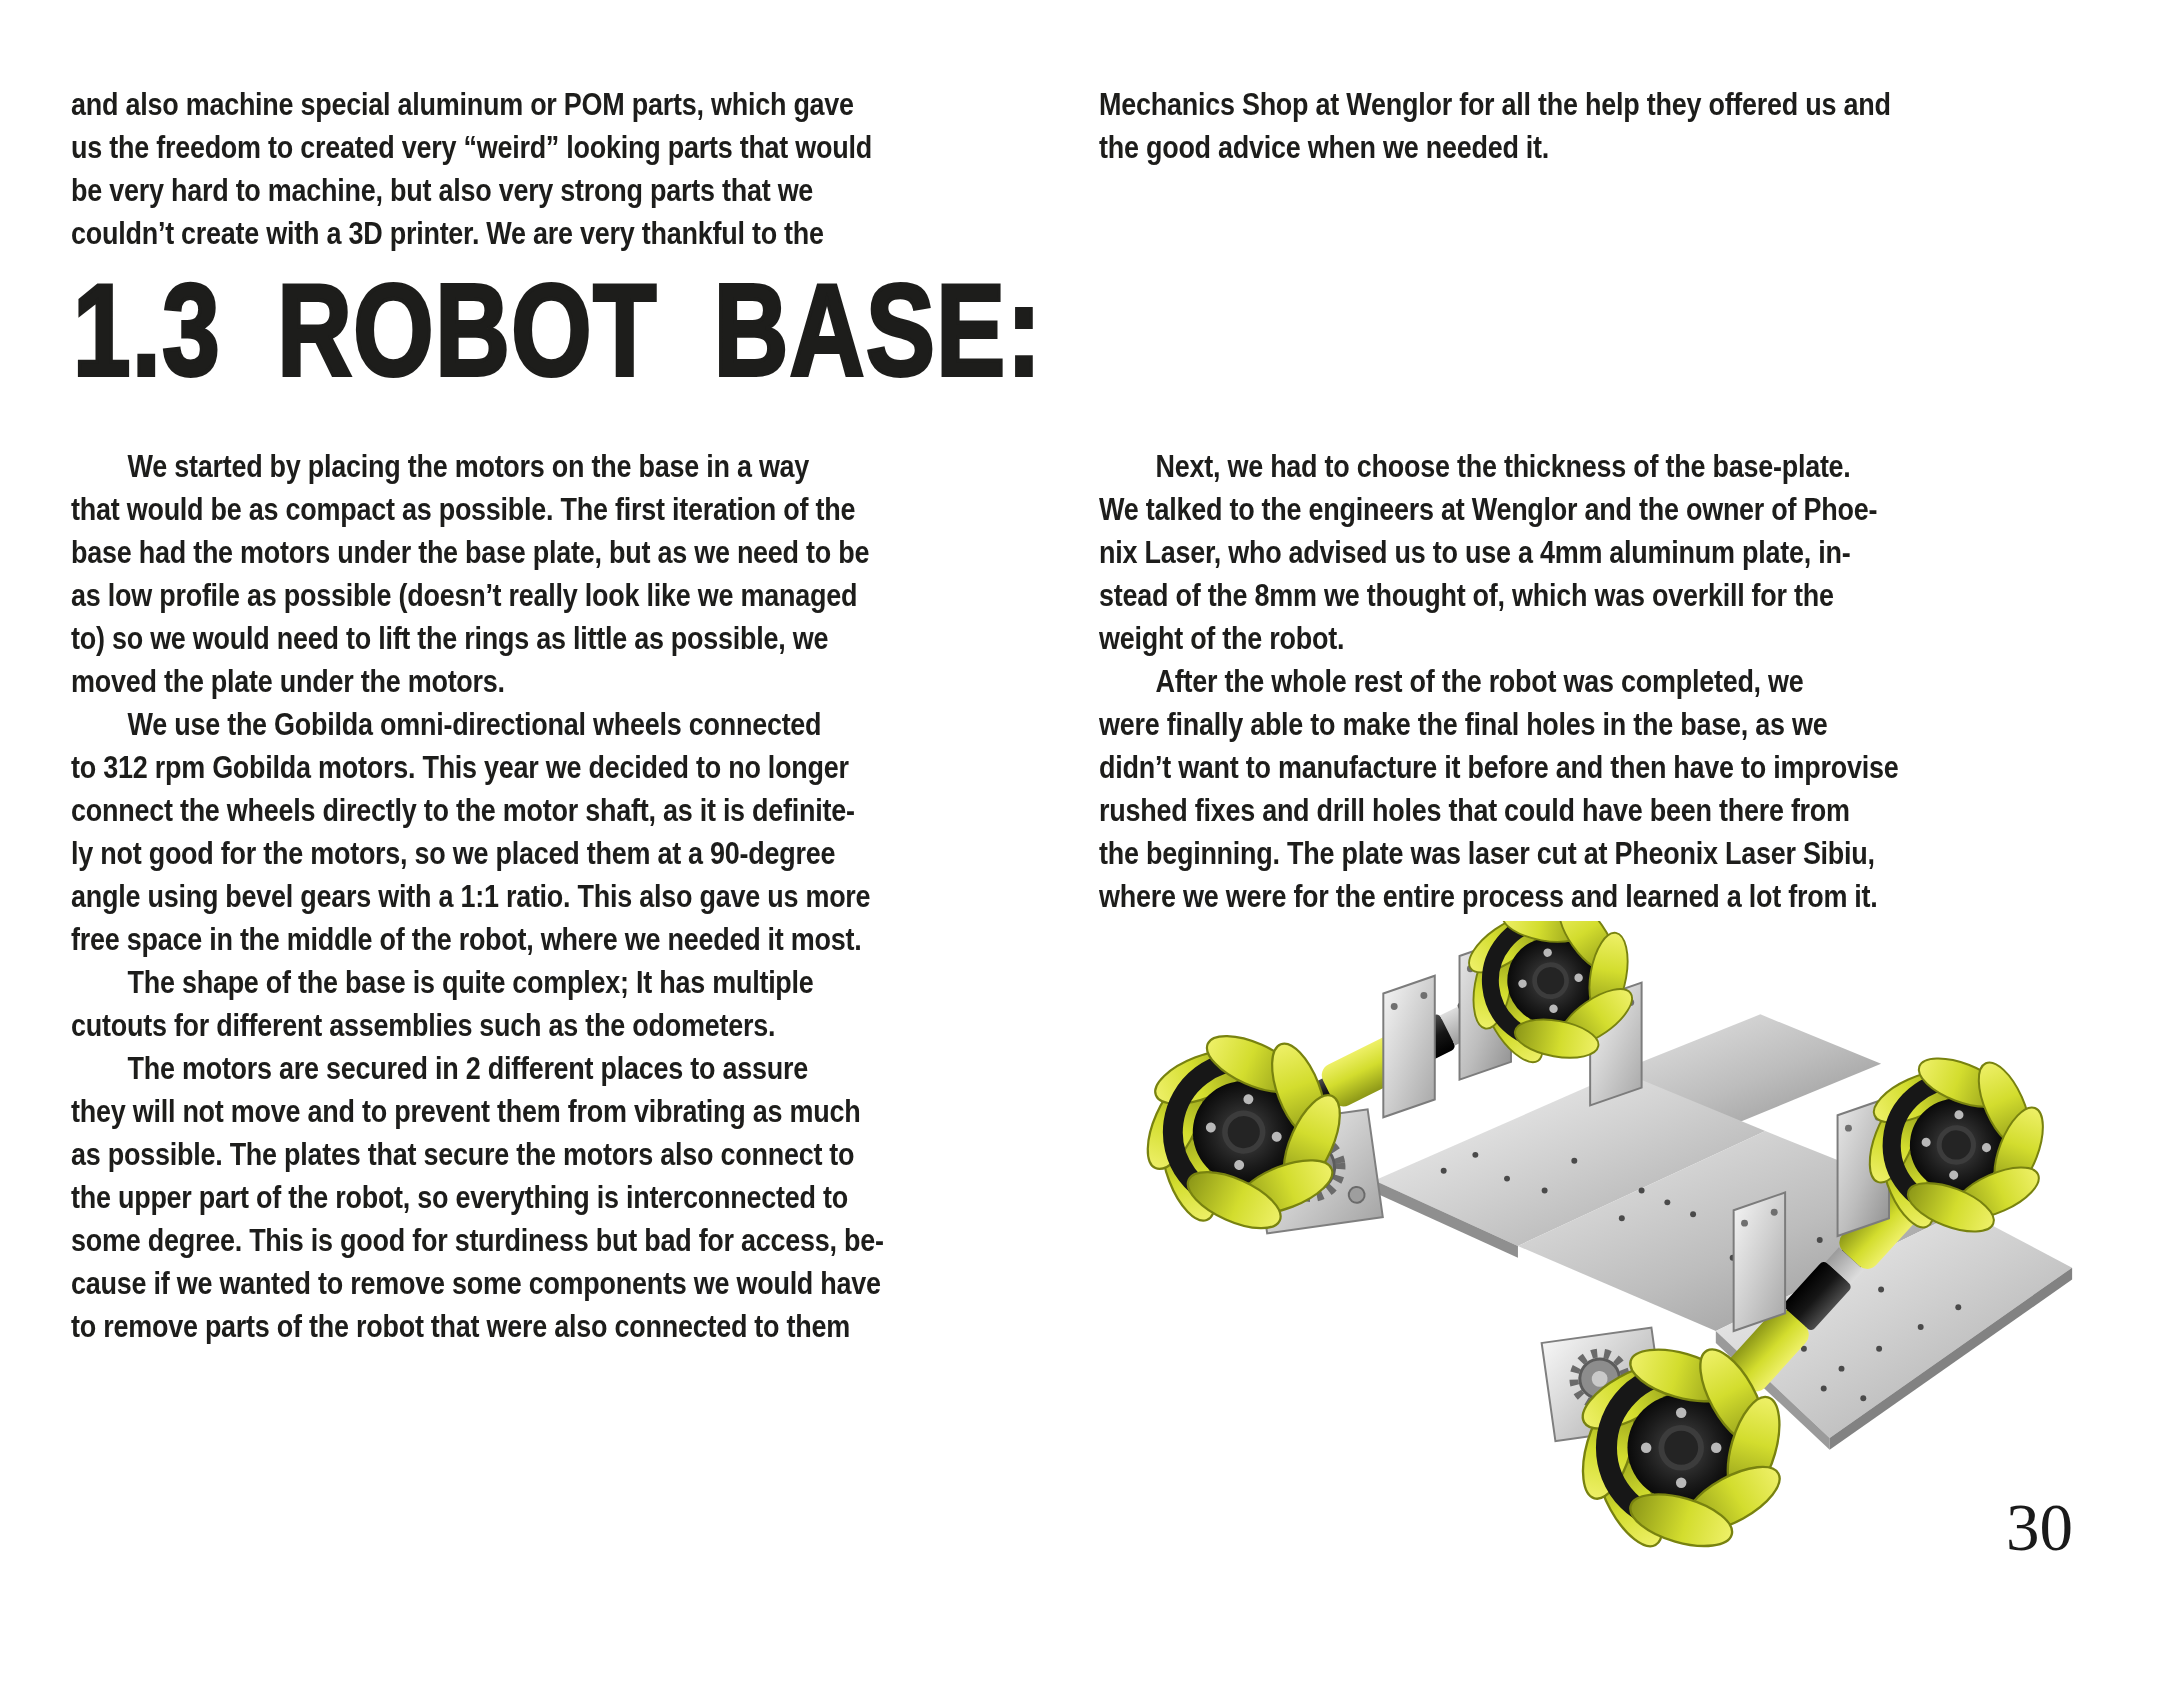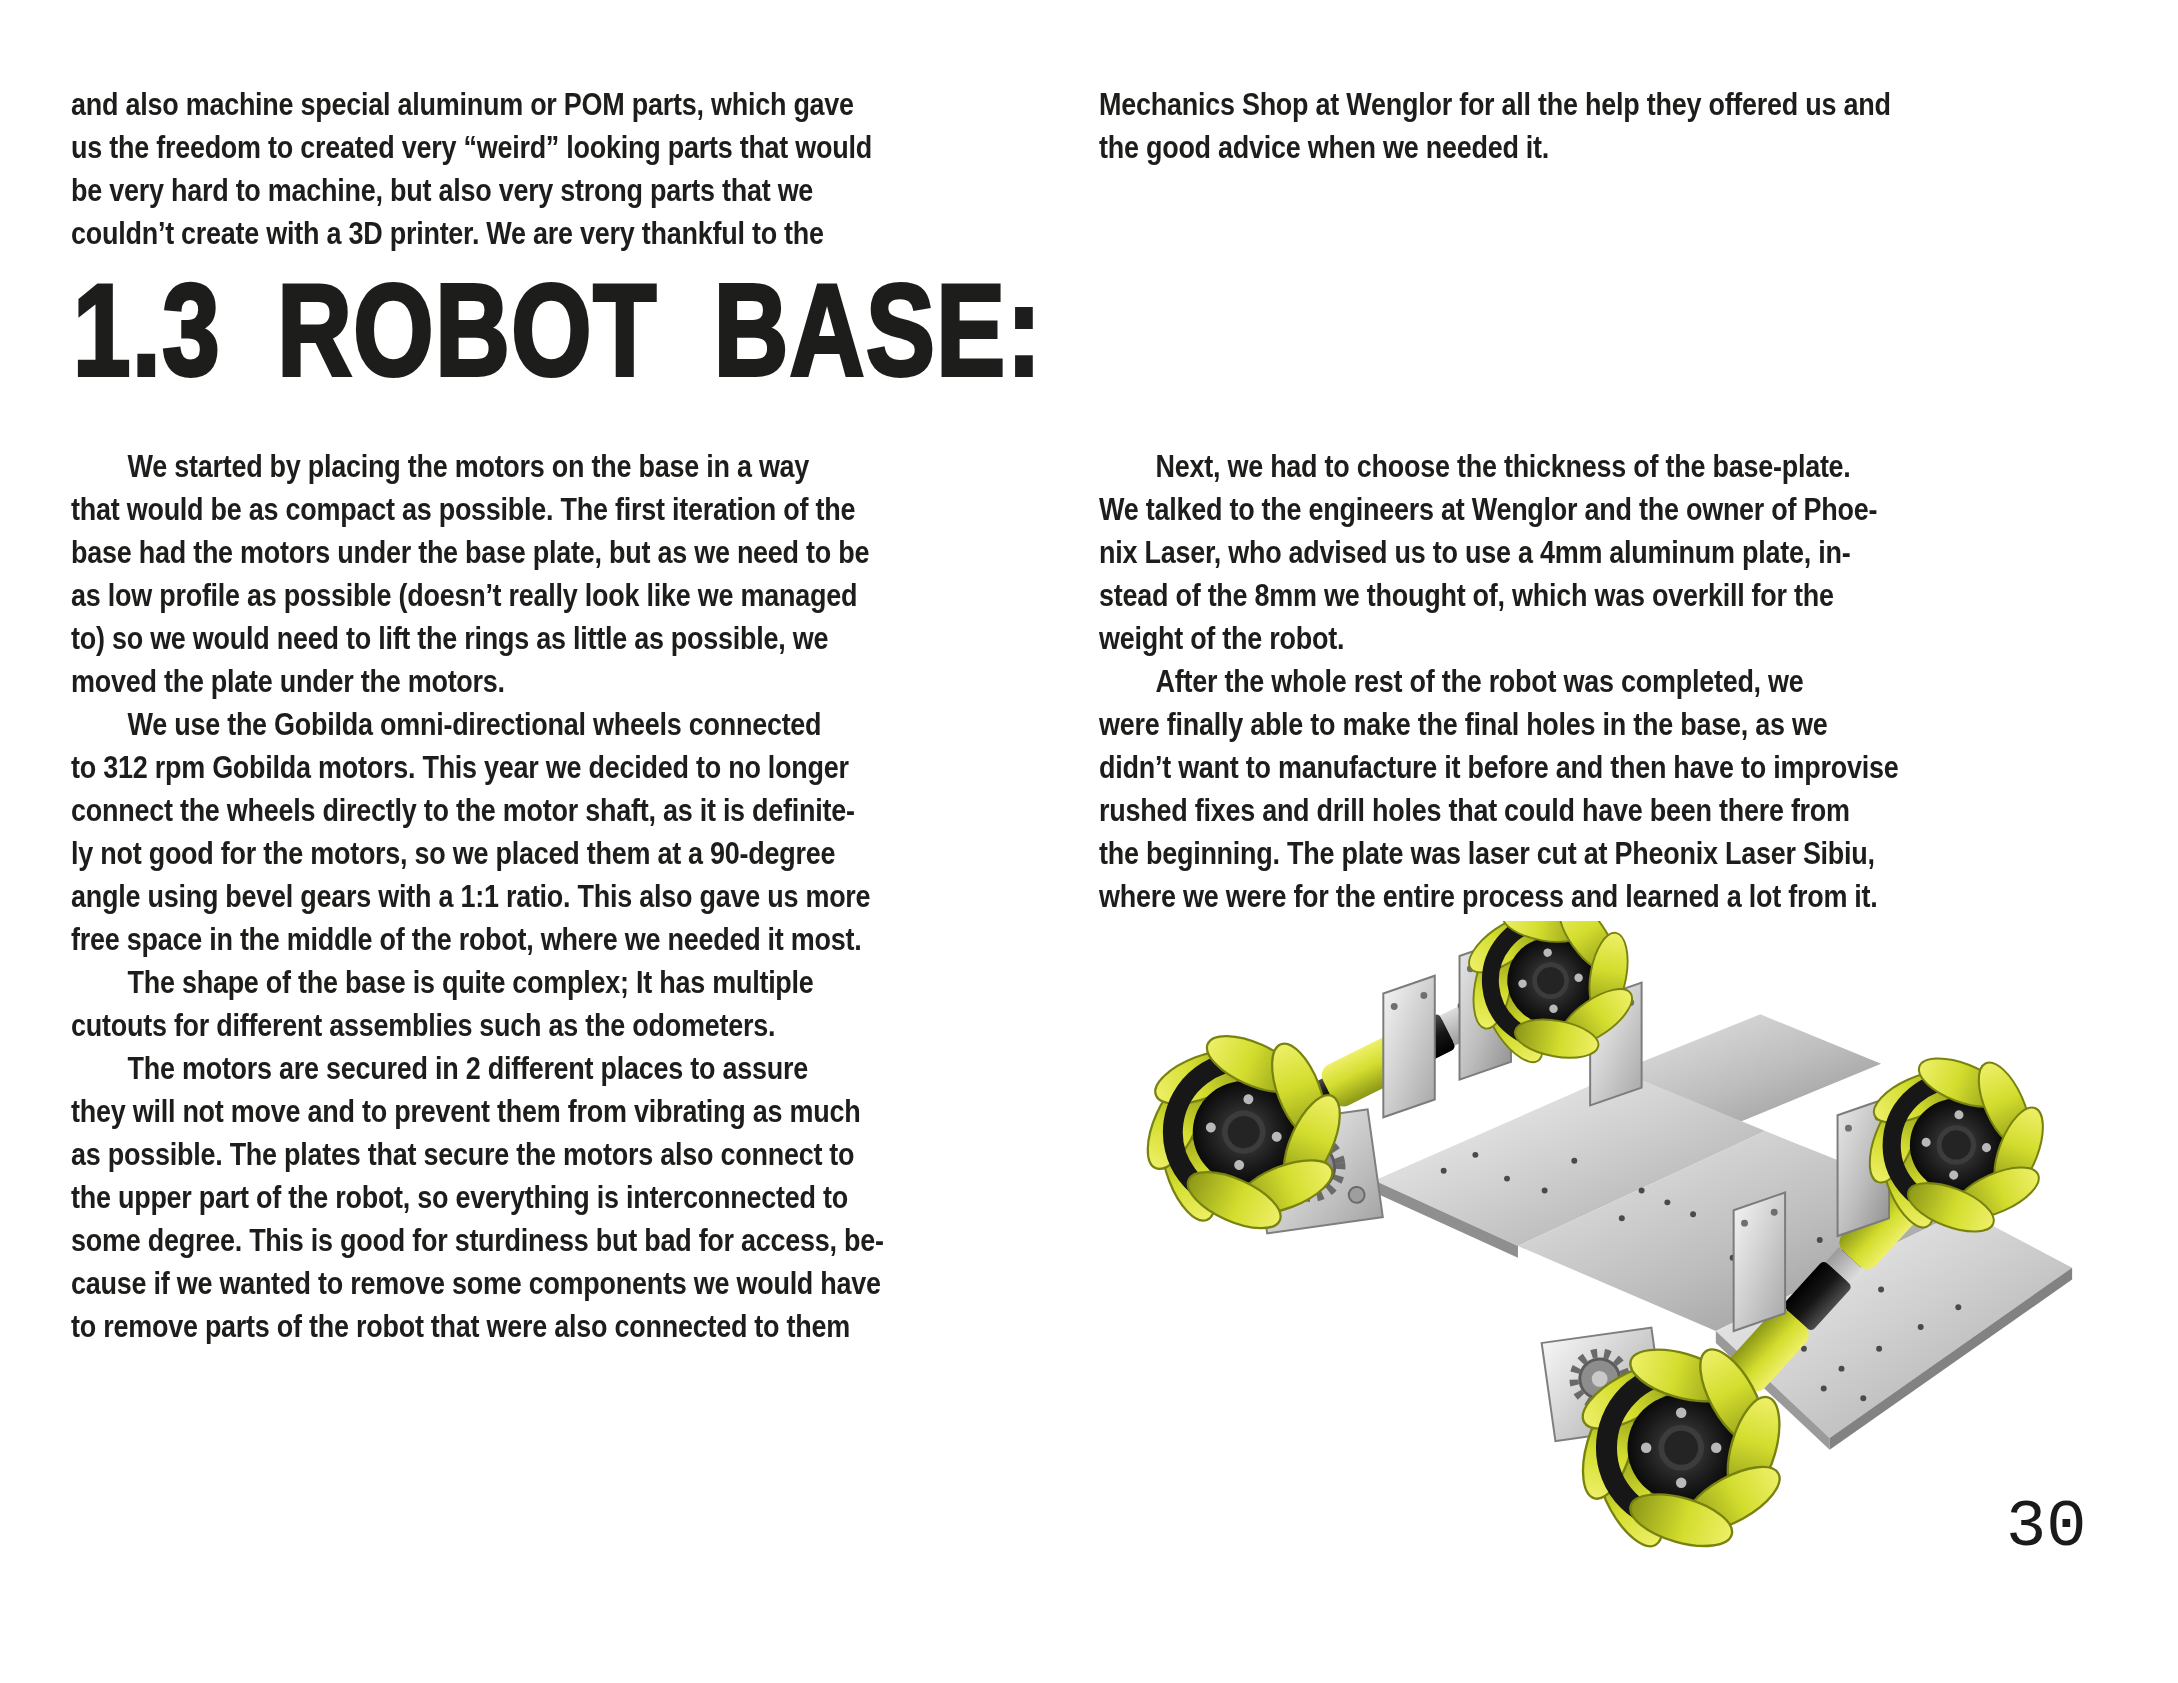--- a/index.html
+++ b/index.html
@@ -24,21 +24,21 @@
     letter-spacing:2px;word-spacing:32px;white-space:nowrap;
     transform:scaleX(0.80);transform-origin:left top;
     -webkit-text-stroke:4px #1d1d1b;
   }
   #body-left{left:71px;top:445px;}
   #body-right{left:1099px;top:445px;}
   #figure{position:absolute;left:1127px;top:921px;width:955px;height:634px;margin:0;padding:0;}
   #figure svg{display:block;width:100%;height:100%;}
   #page-number{
     position:absolute;left:2006px;top:1489px;
-    font-family:Liberation Mono, monospace;font-size:67px;color:#1a1a1a;
+    font-family:Liberation Serif, serif;font-size:67px;color:#1a1a1a;
   }
 </style>
 </head>
 <body>
 
 <div id="intro-left" class="tcol">
   <p class="para no-indent">and also machine special aluminum or POM parts, which gave
 us the freedom to created very “weird” looking parts that would
 be very hard to machine, but also very strong parts that we
 couldn’t create with a 3D printer. We are very thankful to the</p>

